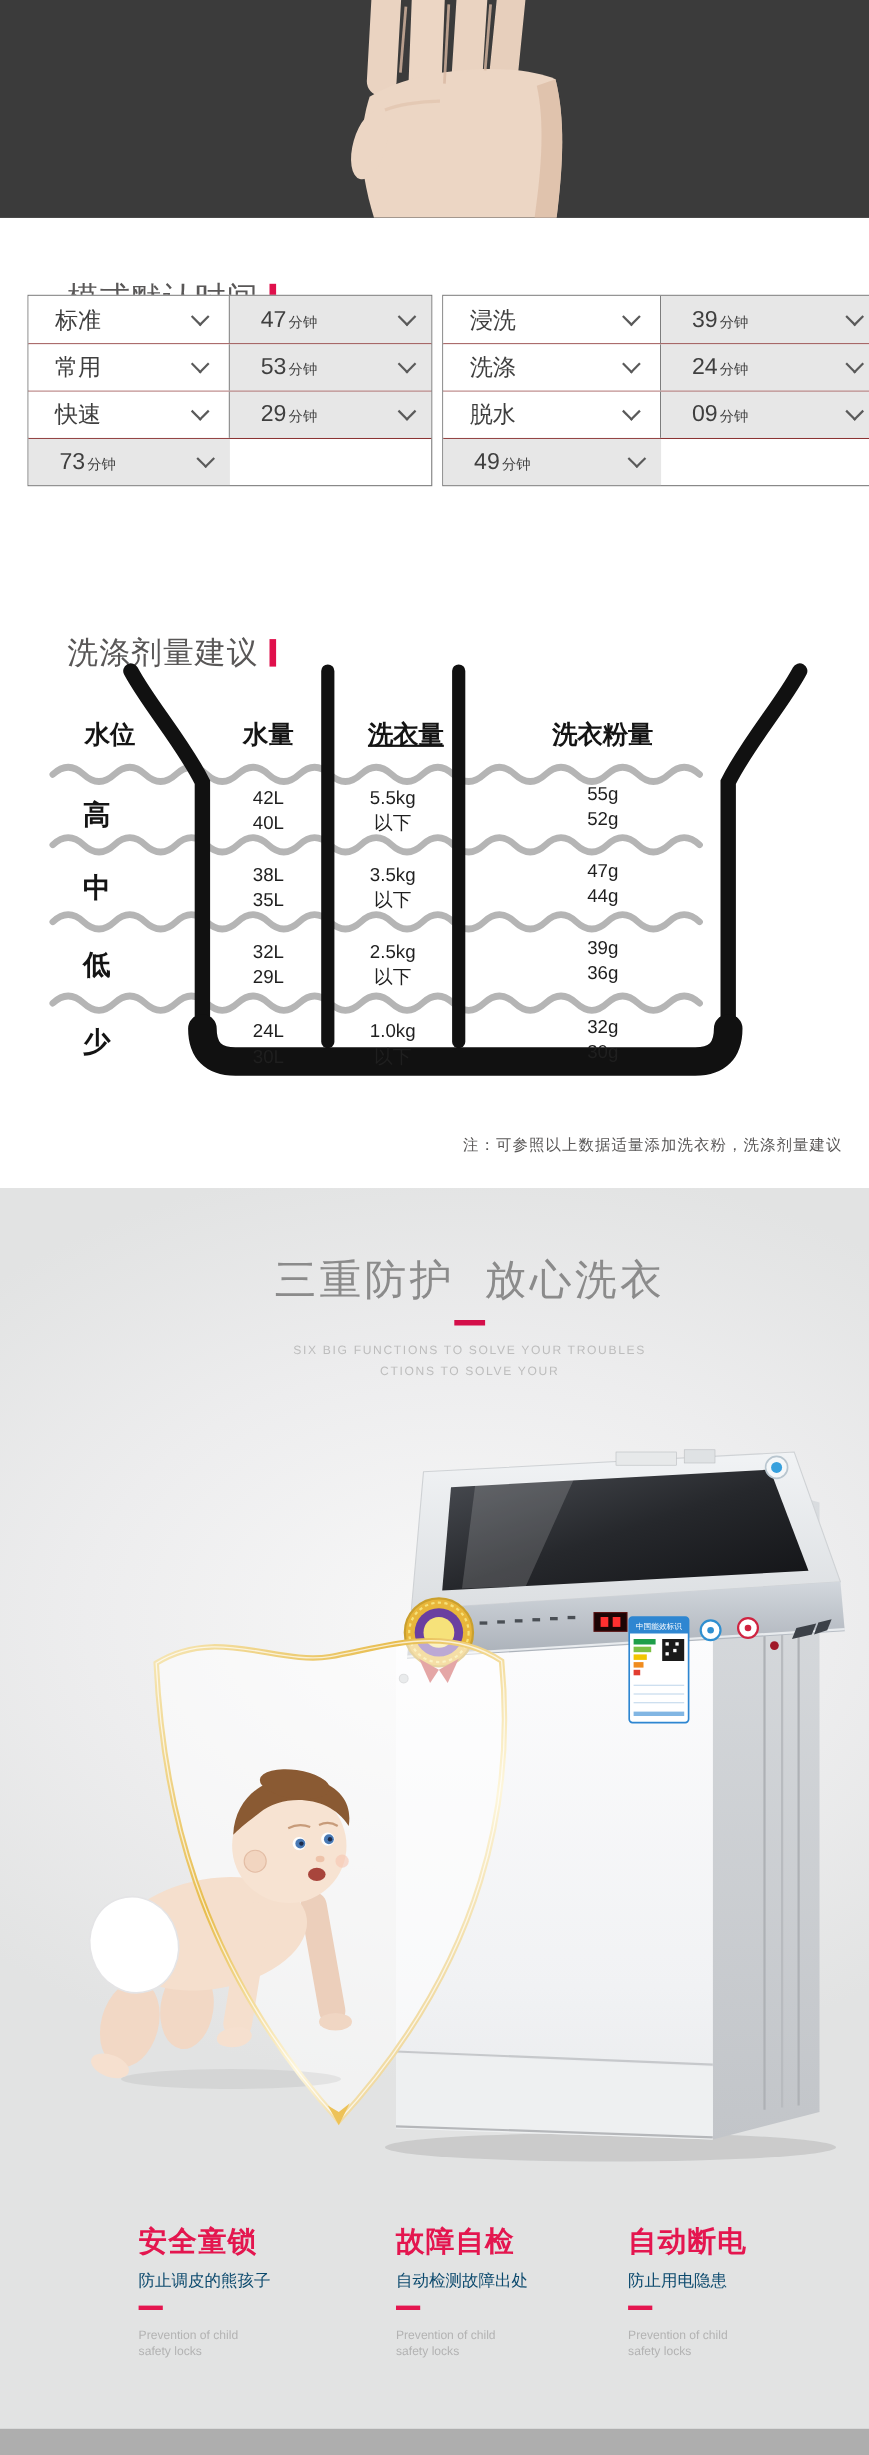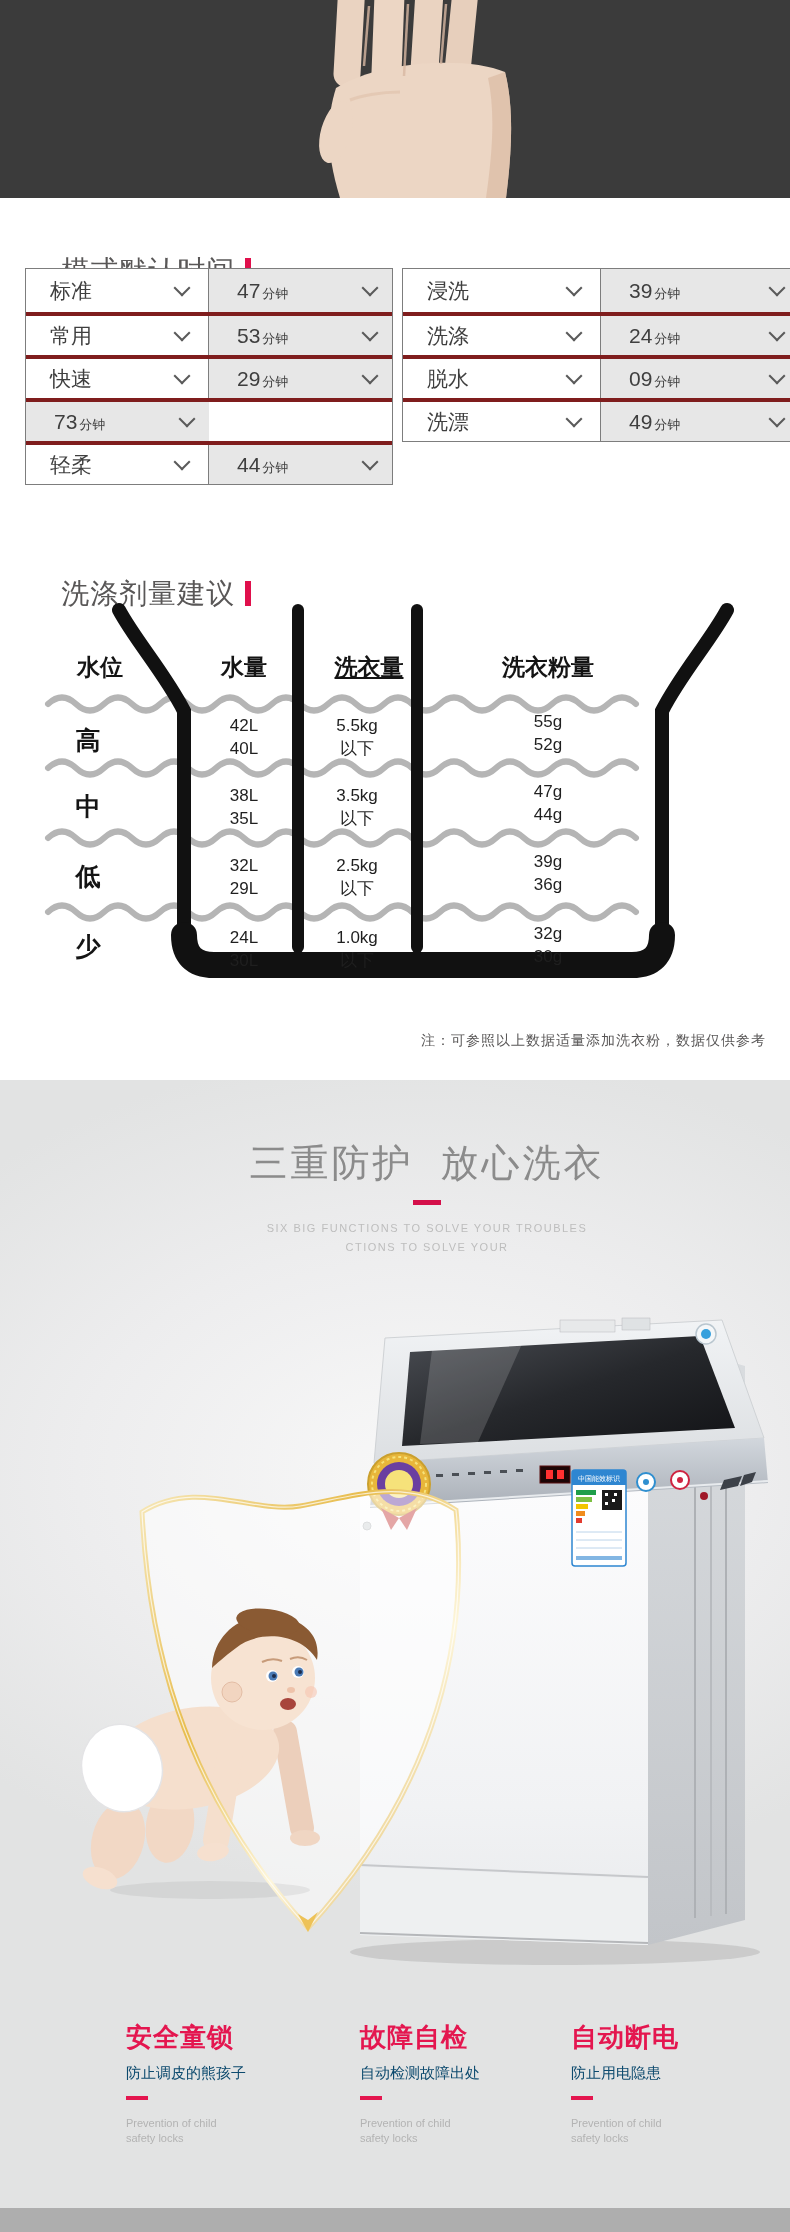--- a/index.html
+++ b/index.html
@@ -10,21 +10,21 @@
   
   .banner{left:0;top:0;width:790px;height:198px;background:#3b3b3b;}
   .banner svg{display:block;}
 
   
   .sec-title{font-size:28px;color:#595757;letter-spacing:1px;white-space:pre;}
   .sec-title .bar{display:inline-block;width:6px;height:25px;background:#e0104c;margin-left:10px;vertical-align:-3px;}
 
   
   .ttable{border:1px solid #7d7d7d;box-sizing:border-box;background:#fff;}
-  .trow{display:flex;height:43px;border-top:4px solid #7f1d1d;box-sizing:border-box;}
+  .trow{display:flex;height:43px;border-top:1px solid #7f1d1d;box-sizing:border-box;}
   .trow:first-child{border-top:none;}
   .tcell{display:flex;align-items:center;justify-content:space-between;box-sizing:border-box;width:50%;}
   .tcell.name{background:#ffffff;border-right:1px solid #7d7d7d;padding:0 20px 0 24px;}
   .tcell.val{background:#e7e7e7;padding:0 16px 0 28px;}
   .tcell .label{font-size:21px;color:#3f3f3f;}
   .tcell .num{font-size:21px;color:#3f3f3f;}
   .tcell .unit{font-size:13px;color:#3f3f3f;padding-left:2px;}
   .chev{width:10px;height:10px;border:solid #5a5a5a;border-width:0 2px 2px 0;transform:rotate(45deg);margin-top:-6px;flex:none;}
 
   
@@ -108,30 +108,20 @@
           <span><span class="num">29</span><span class="unit">分钟</span></span>
           <span class="chev"></span>
         </div>
     </div>
     <div class="trow">
       <div class="tcell val">
           <span><span class="num">73</span><span class="unit">分钟</span></span>
           <span class="chev"></span>
         </div>
     </div>
-    <div class="trow">
-      <div class="tcell name">
-          <span class="label">轻柔</span>
-          <span class="chev"></span>
-        </div>
-      <div class="tcell val">
-          <span><span class="num">44</span><span class="unit">分钟</span></span>
-          <span class="chev"></span>
-        </div>
-    </div>
   </div>
 
   <div class="abs ttable" style="left:402px;top:268px;width:398px;">
     <div class="trow">
       <div class="tcell name">
           <span class="label">浸洗</span>
           <span class="chev"></span>
         </div>
       <div class="tcell val">
           <span><span class="num">39</span><span class="unit">分钟</span></span>
@@ -152,24 +142,20 @@
       <div class="tcell name">
           <span class="label">脱水</span>
           <span class="chev"></span>
         </div>
       <div class="tcell val">
           <span><span class="num">09</span><span class="unit">分钟</span></span>
           <span class="chev"></span>
         </div>
     </div>
     <div class="trow">
-      <div class="tcell name">
-          <span class="label">洗漂</span>
-          <span class="chev"></span>
-        </div>
       <div class="tcell val">
           <span><span class="num">49</span><span class="unit">分钟</span></span>
           <span class="chev"></span>
         </div>
     </div>
   </div>
 
   <div class="abs sec-title" style="left:26px;top:543px;">
     <span>洗涤剂量建议</span><span class="bar"></span>
   </div>
@@ -223,21 +209,21 @@
   <div class="abs dg-val" style="left:486px;top:850px;width:124px;">39g
 36g</div>
 
   <div class="abs dg-val" style="left:194px;top:926px;width:100px;">24L
 30L</div>
   <div class="abs dg-val" style="left:304px;top:926px;width:106px;">1.0kg
 以下</div>
   <div class="abs dg-val" style="left:486px;top:922px;width:124px;">32g
 30g</div>
 
-  <div class="abs dg-note" style="right:24px;top:1032px;">注：可参照以上数据适量添加洗衣粉，数据仅供参考</div>
+  <div class="abs dg-note" style="right:24px;top:1032px;">注：可参照以上数据适量添加洗衣粉，洗涤剂量建议</div>
 
   <div class="abs protect-bg"></div>
 
   <div class="abs p-title">三重防护  放心洗衣</div>
   <div class="abs p-dash"></div>
   <div class="abs p-sub" style="top:1222px;">SIX BIG FUNCTIONS TO SOLVE YOUR TROUBLES</div>
   <div class="abs p-sub" style="top:1241px;">CTIONS TO SOLVE YOUR</div>
 
   <svg class="abs" style="left:0;top:1280px;" width="790" height="700" viewBox="0 0 790 700">
     <defs>

